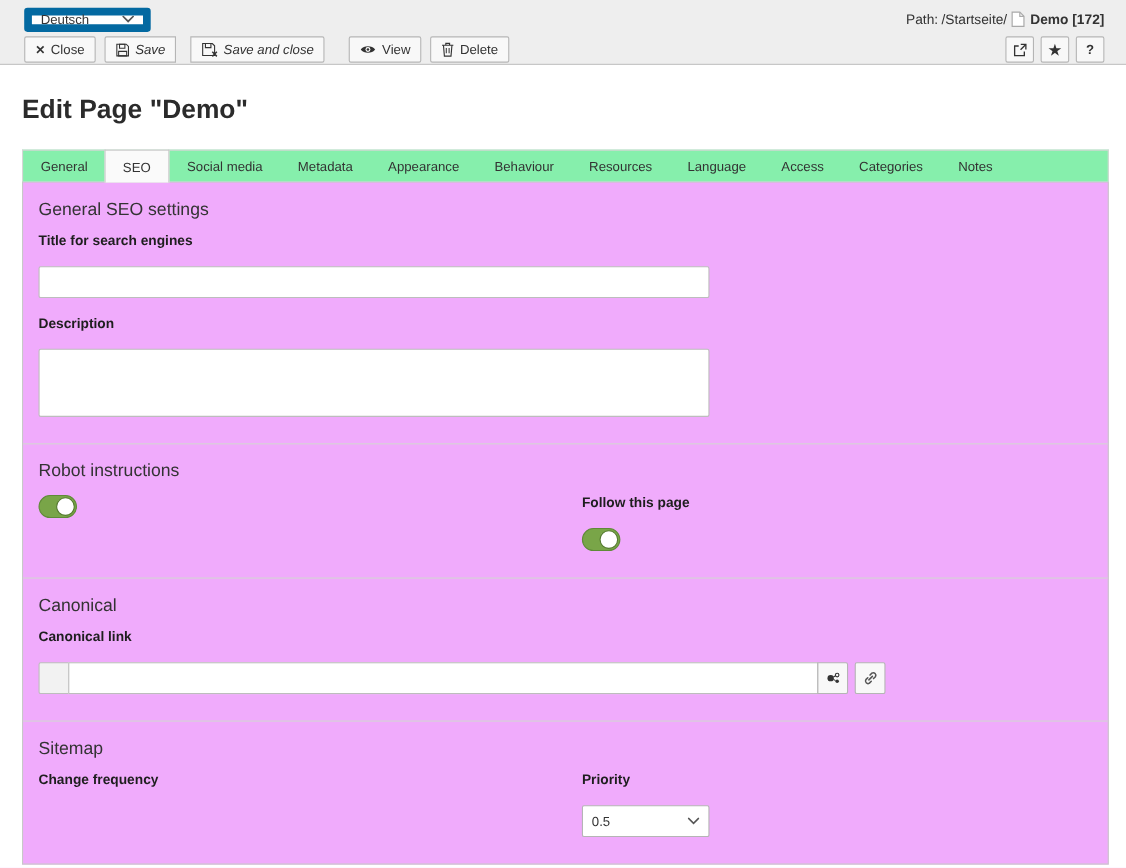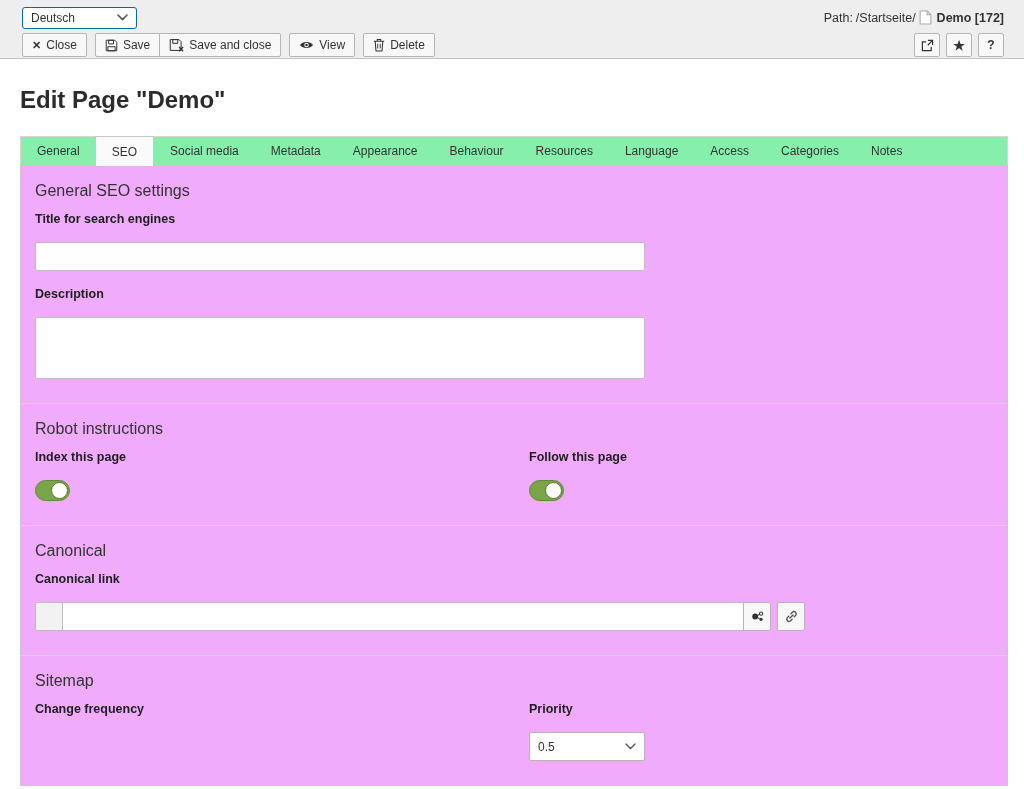--- a/index.html
+++ b/index.html
@@ -13,38 +13,38 @@
   
   .docheader {
     height: 59px; background: #eeeeee; border-bottom: 1px solid #c3c3c3;
     padding: 5px 20px 0 22px;
   }
   .dh-row { display: flex; justify-content: space-between; align-items: center; }
   .dh-row1 { height: 25px; }
   .dh-row2 { margin-top: 3px; }
 
   .select-box {
-    height: 22px; background: #fff; border: 1px solid #0369a1; border-radius: 3px;
+    height: 22px; background: #fff; border: 7px solid #0369a1; border-radius: 3px;
     display: inline-flex; align-items: center; justify-content: space-between;
     padding: 0 8px; cursor: pointer;
   }
   .lang-select { width: 115px; }
 
   .path-line { display: flex; align-items: center; gap: 3px; font-size: 12.5px; }
   .path-line .record-title { font-weight: bold; margin-left: 2px; }
 
   .btn {
     height: 24px; background: #f8f8f8; border: 1px solid #b5b5b5; border-radius: 2px;
     display: inline-flex; align-items: center; gap: 5px; padding: 0 9px;
     font-size: 12px; color: #333; cursor: pointer; white-space: nowrap;
   }
   .btn-row-left { display: flex; align-items: center; }
   .btn-row-left .btn { margin-right: 8px; }
   .btn-group { display: flex; margin-right: 8px; }
-  .btn-group .btn { margin-right: 0; }
+  .btn-group .btn { margin-right: 14px; font-style: italic; }
   .btn-group .btn + .btn { margin-left: -1px; border-radius: 0 2px 2px 0; }
   .btn-group .btn:first-child { border-radius: 2px 0 0 2px; }
   .icon-btns { display: flex; gap: 6px; }
   .icon-btn { width: 26px; height: 24px; justify-content: center; padding: 0; font-weight: bold; }
   .x-glyph { font-size: 11px; font-weight: bold; }
   .star-glyph { font-size: 13px; line-height: 1; }
 
   
   h1.page-title {
     margin: 26px 20px 21px 20px; font-size: 24px; line-height: 30px;
@@ -244,21 +244,20 @@
       <div class="form-label">Title for search engines</div>
       <input class="text-input mb16" type="text" value="" style="">
       <div class="form-label">Description</div>
       <textarea class="desc-area" style=""></textarea>
     </div>
 
     <div class="section">
       <div class="section-heading">Robot instructions</div>
       <div class="two-col">
         <div class="col-left">
-          <div class="form-label">Index this page</div>
           <div class="toggle">
             <div class="knob"></div>
           </div>
         </div>
         <div class="col-right">
           <div class="form-label">Follow this page</div>
           <div class="toggle">
             <div class="knob"></div>
           </div>
         </div>

